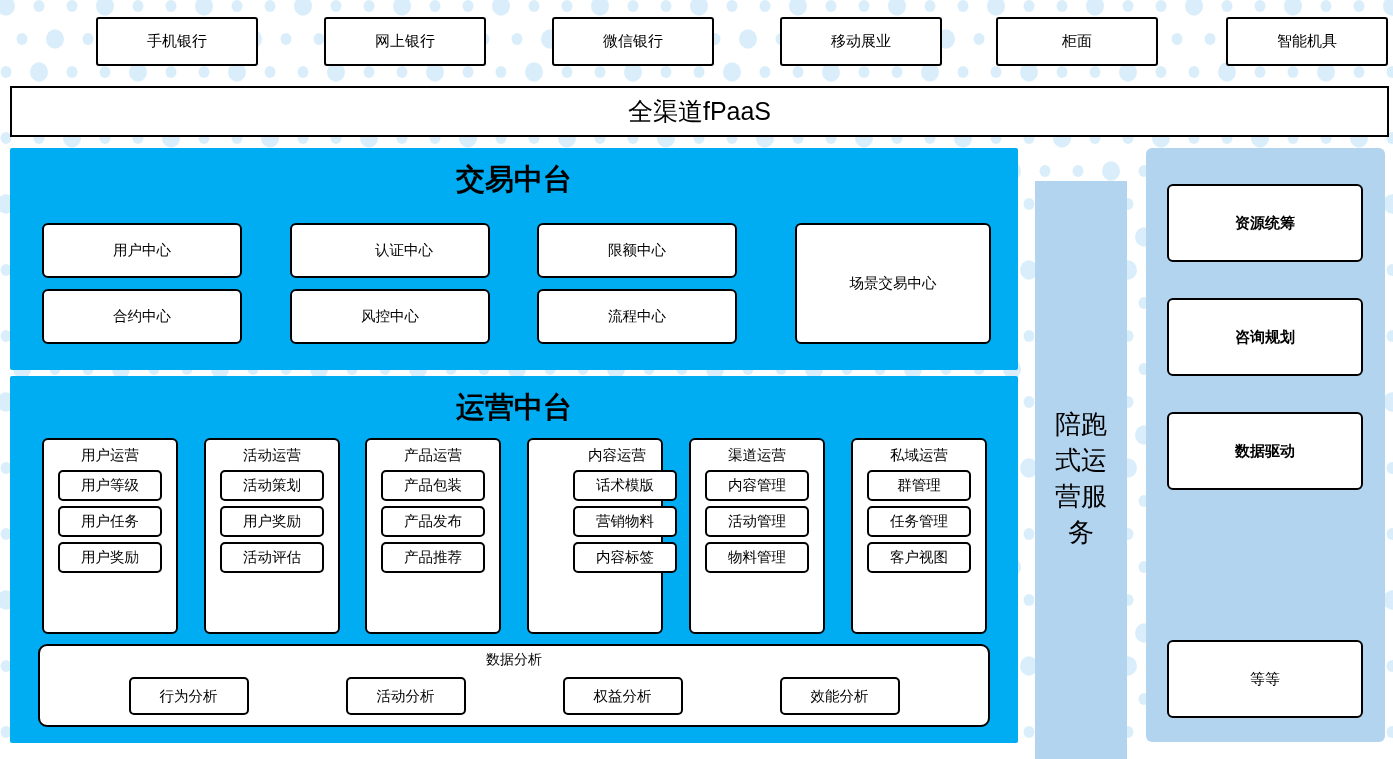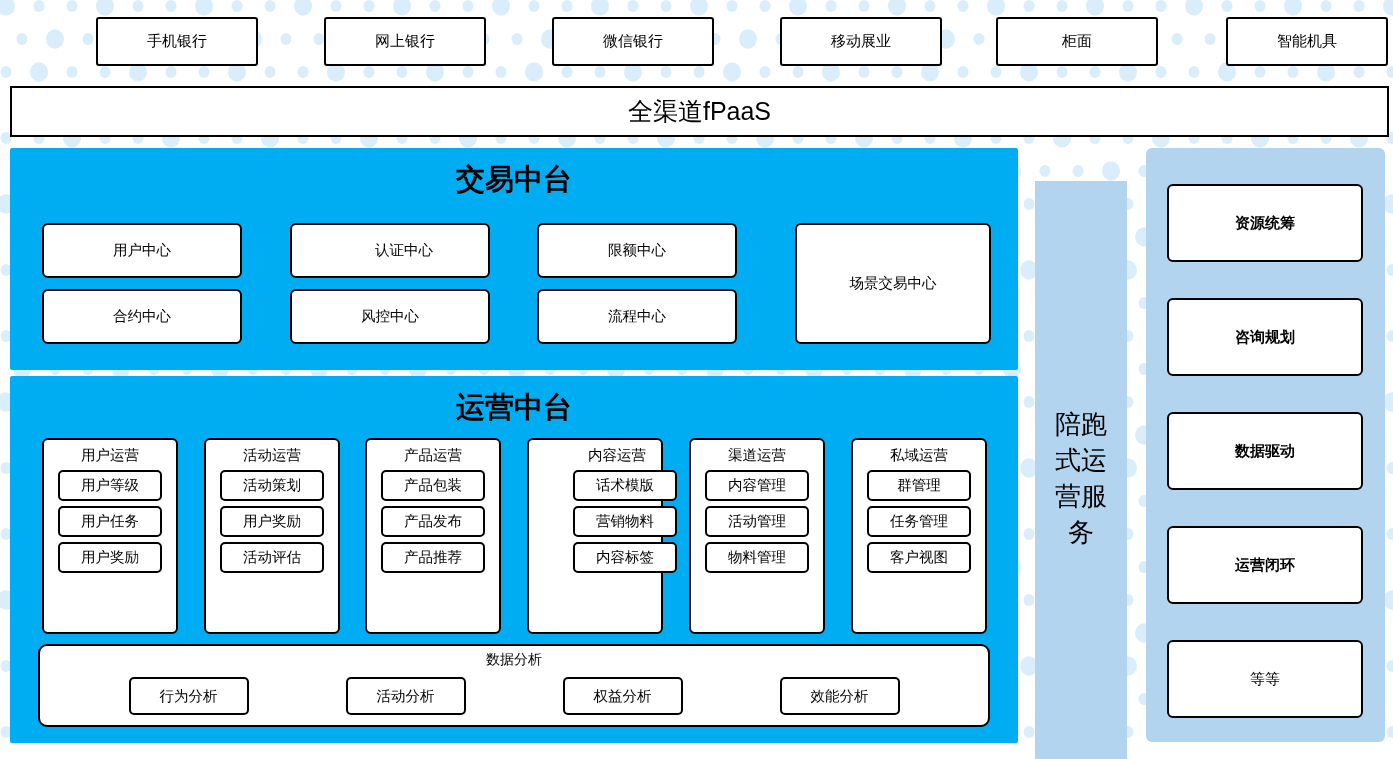--- a/index.html
+++ b/index.html
@@ -1207,21 +1207,18 @@
   <div id="rightpanel">
     <div class="rb" style="top:36px;">
       <span>资源统筹</span>
     </div>
     <div class="rb" style="top:150px;">
       <span>咨询规划</span>
     </div>
     <div class="rb" style="top:264px;">
       <span>数据驱动</span>
     </div>
-    <div class="rb" style="top:378px;">
-      <span>运营闭环</span>
-    </div>
     <div class="rb plain" style="top:492px;">
       <span>等等</span>
     </div>
   </div>
 
 </div>
 
 </body></html>

